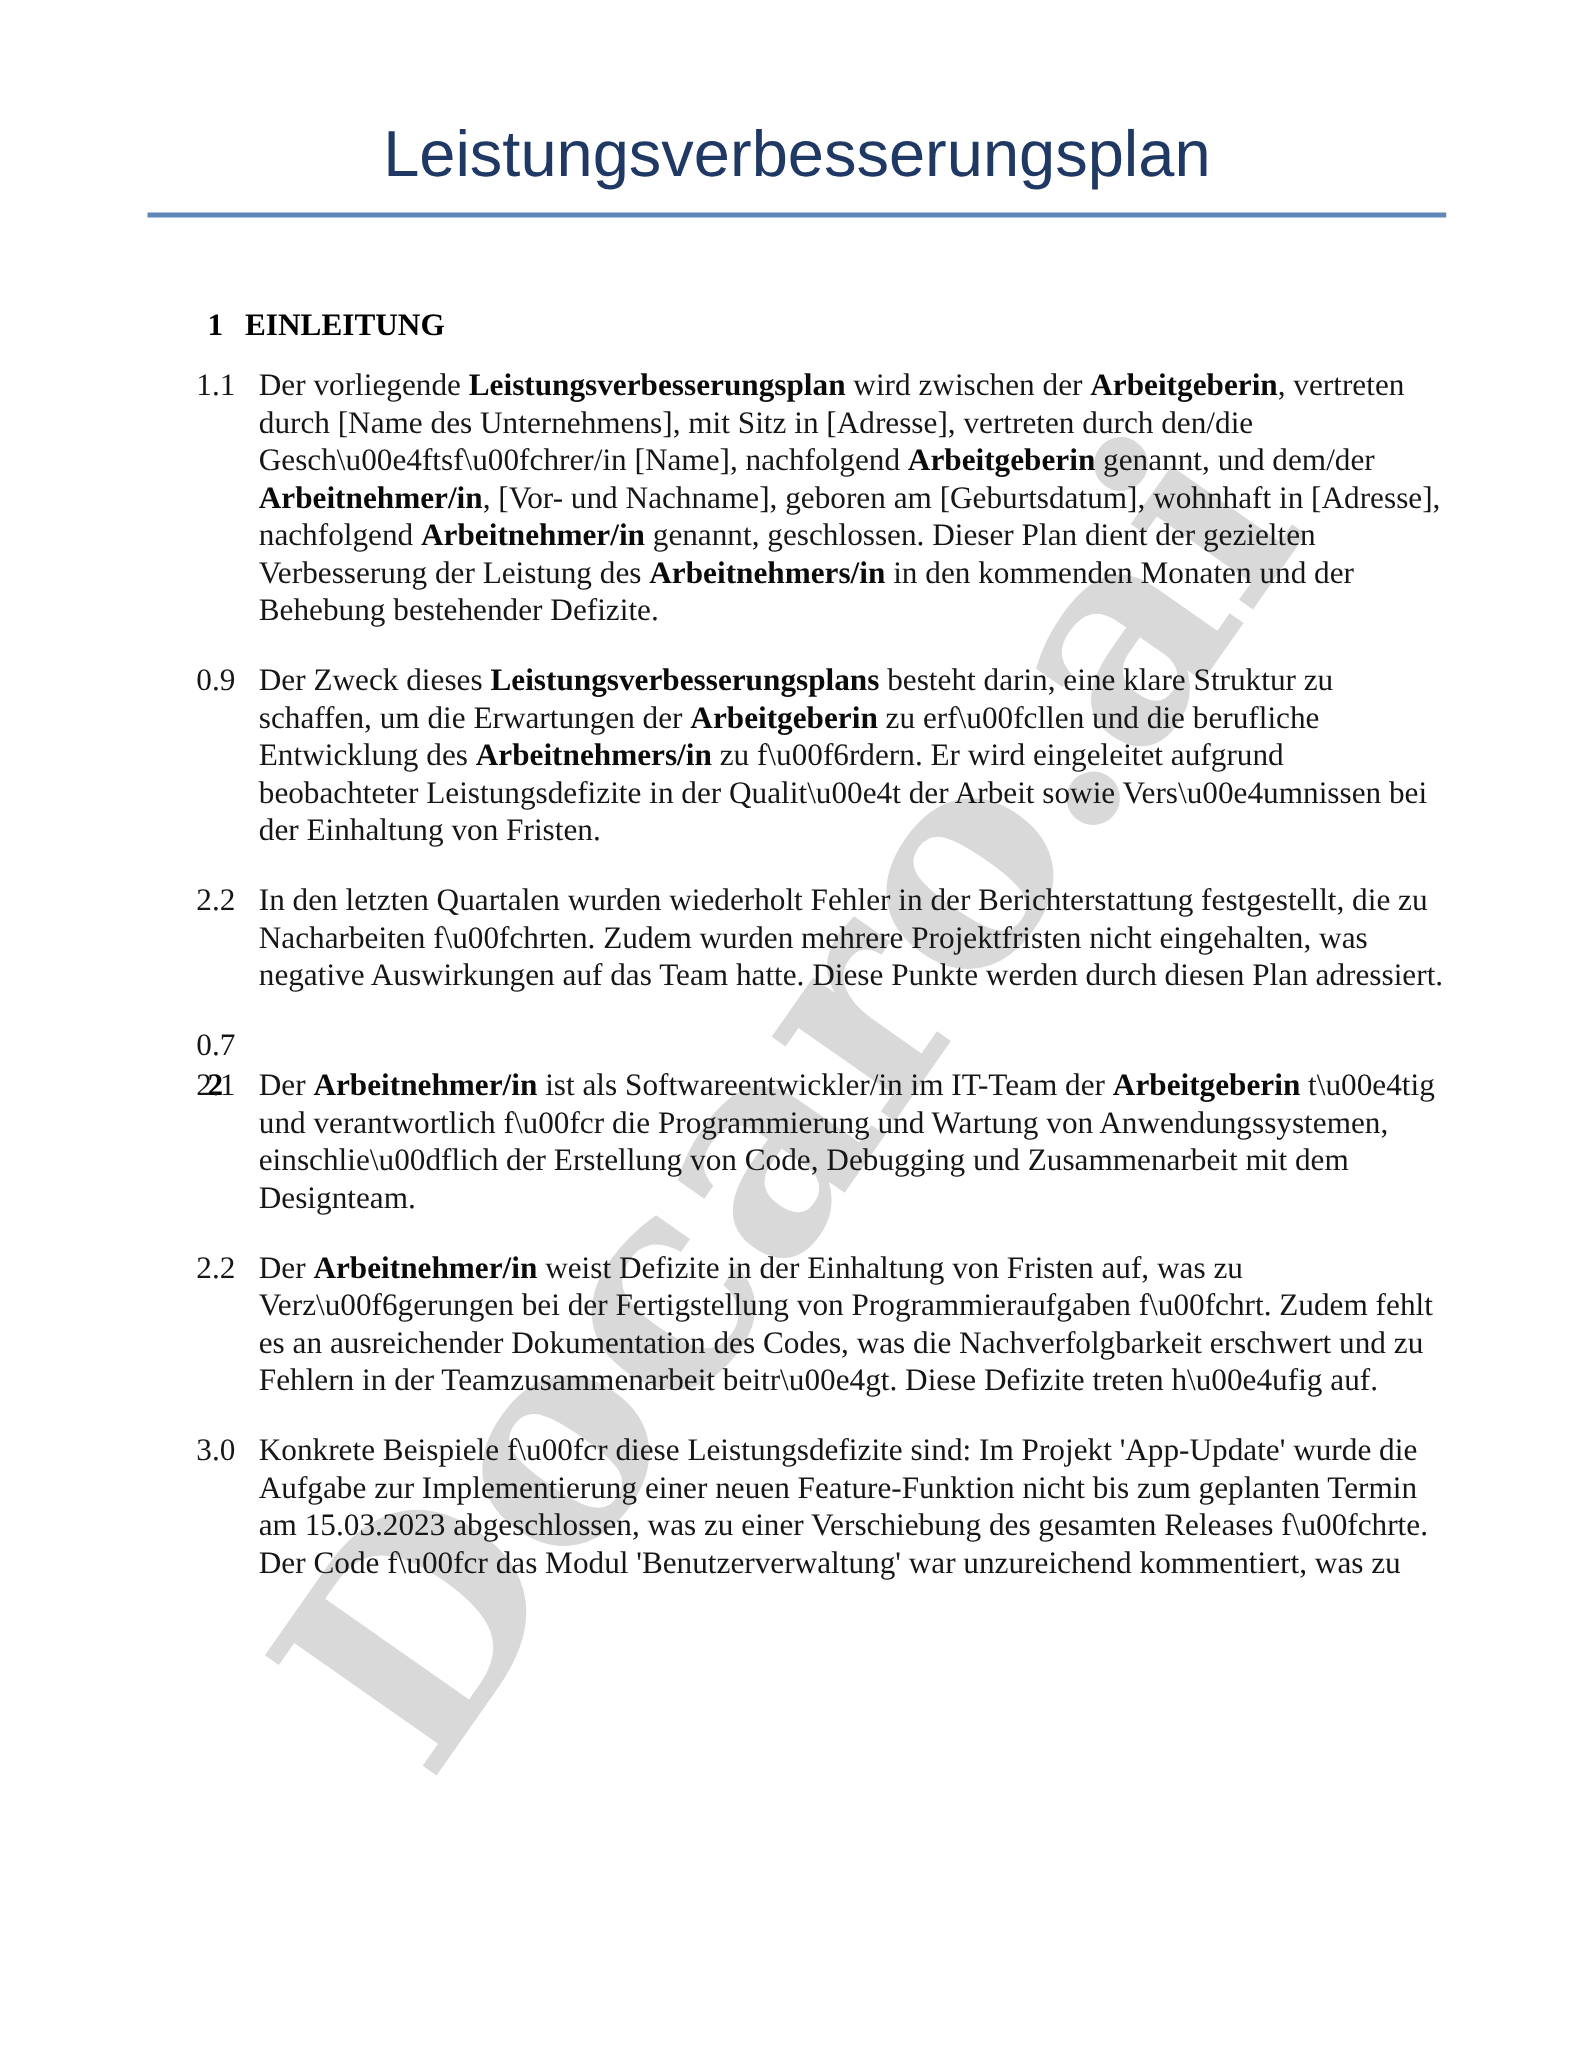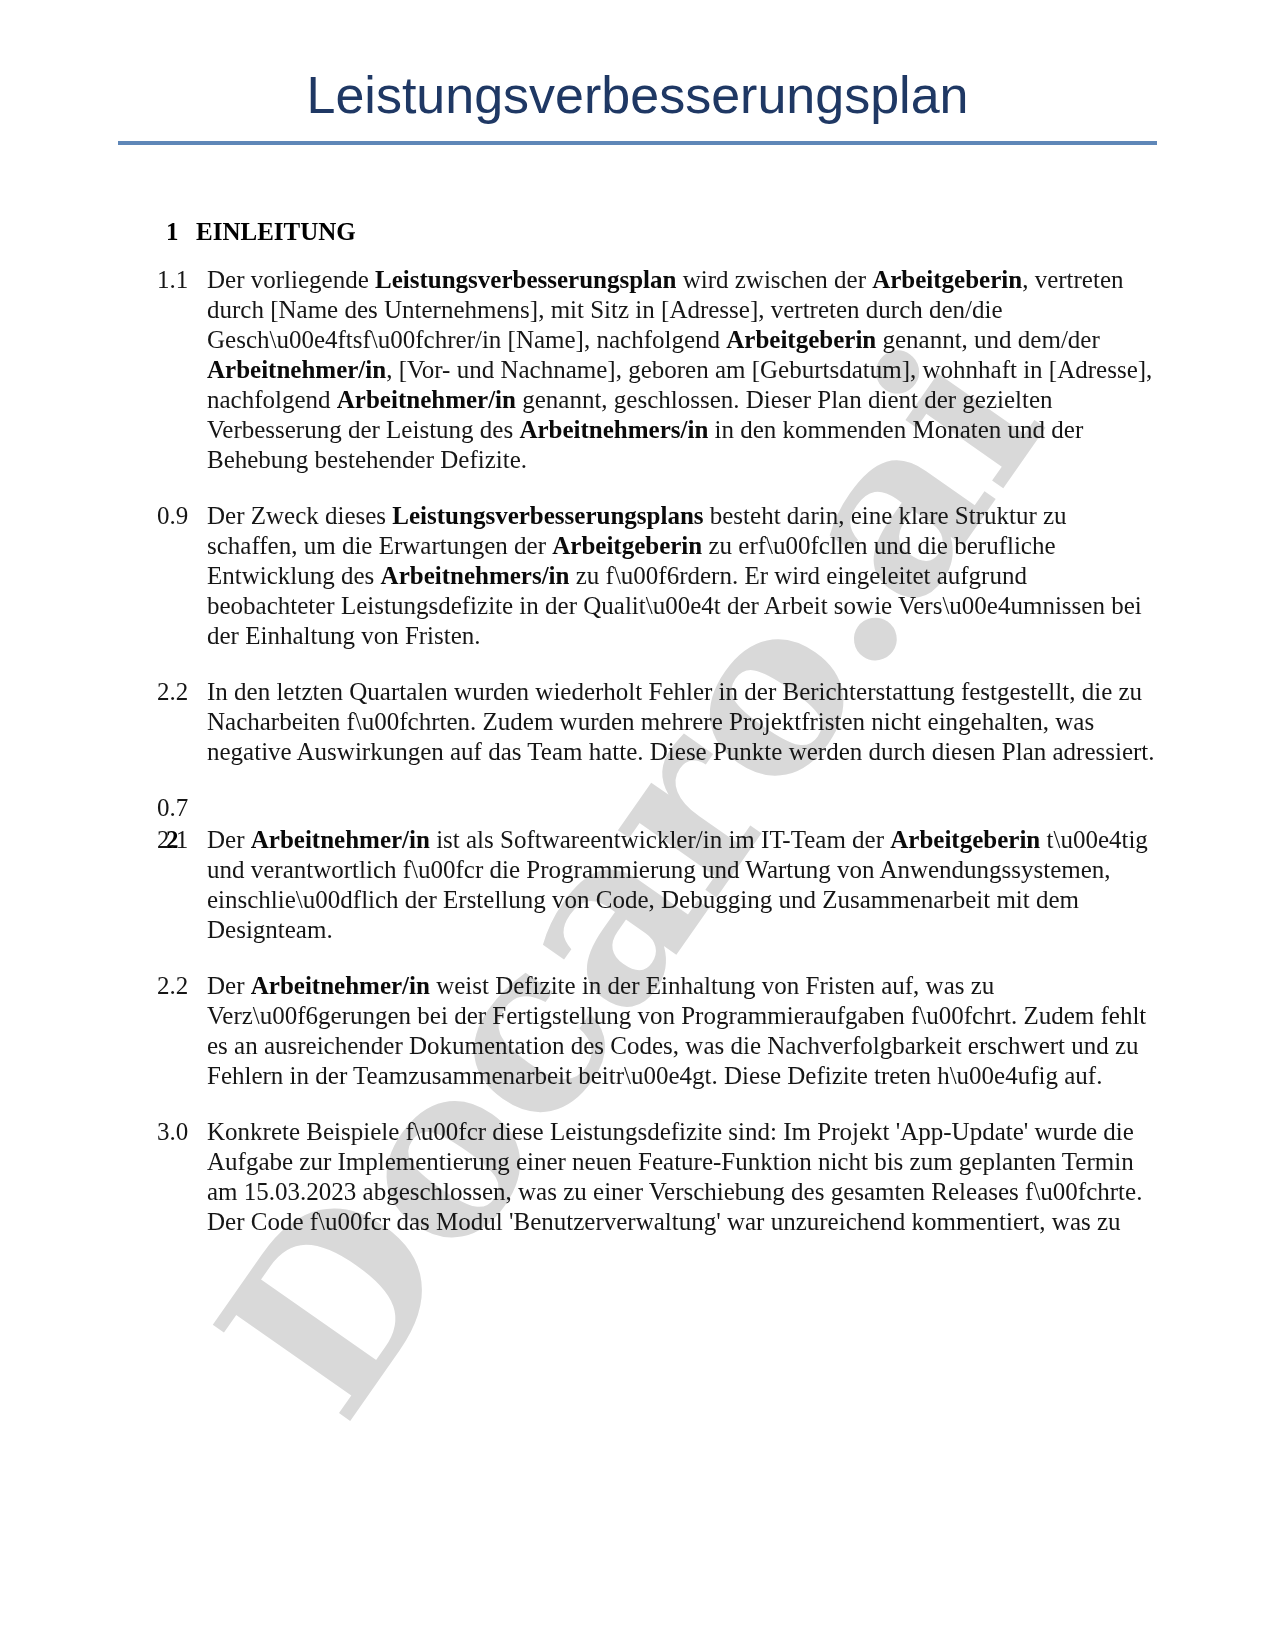--- a/index.html
+++ b/index.html
@@ -26,21 +26,21 @@
     font-size: 230px;
     line-height: 1;
     color: var(--wm-color, #d9d9d9);
     white-space: nowrap;
     z-index: 0;
     user-select: none;
   }
   .content {
     position: relative;
     z-index: 1;
-    padding: 63px 118px 0 118px;
+    padding: 92px 118px 0 118px;
   }
   .doc-title {
     margin: 0;
     font-family: "Liberation Sans", "DejaVu Sans", sans-serif;
     font-weight: 400;
     font-size: 52px;
     line-height: 64px;
     text-align: center;
     color: var(--title-color, #1f3864);
   }

